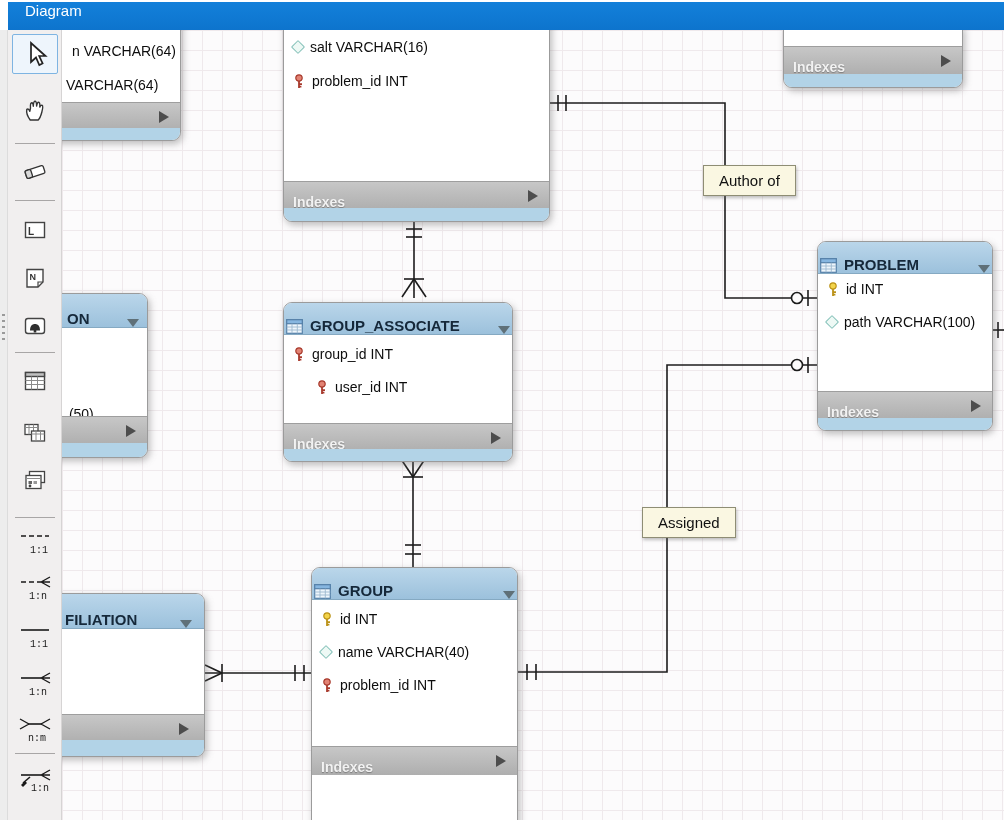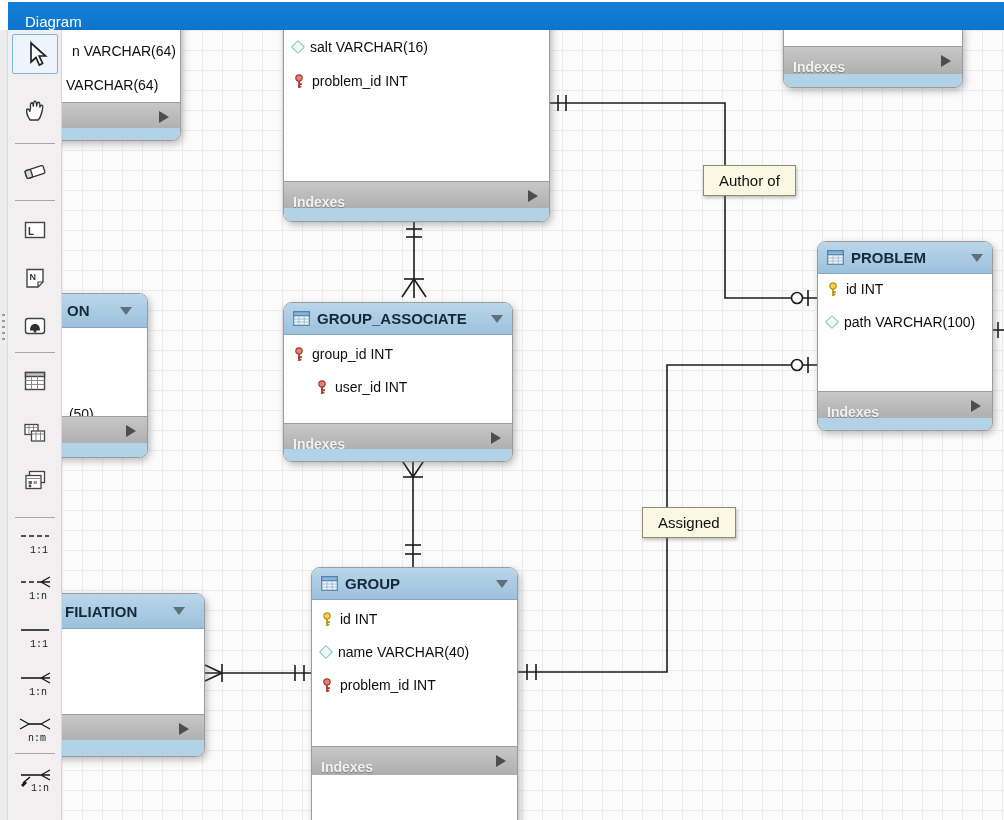--- a/index.html
+++ b/index.html
@@ -2,21 +2,21 @@
 <html><head>
 <meta charset="utf-8">
 <style>
   * { margin:0; padding:0; box-sizing:border-box; }
   html,body { width:1004px; height:820px; background:#fff; font-family:"Liberation Sans", sans-serif; overflow:hidden; }
   #app { position:relative; width:1004px; height:820px; background:#fff; }
 
   
   #titlebar { position:absolute; left:8px; top:2px; right:0; height:28px;
     background:linear-gradient(#1380da,#0d74cd); color:#fff; font-size:15px;
-    display:flex; align-items:flex-end; padding-left:17px; }
+    display:flex; align-items:flex-start; padding-left:17px; }
 
   
   #edge-strip { position:absolute; left:0; top:30px; width:8px; bottom:0; background:#ededed; border-right:1px solid #dcdcdc; }
   #edge-strip .handle { position:absolute; left:2px; top:284px; width:3px; height:26px;
     background:repeating-linear-gradient(#9a9a9a 0 2px, transparent 2px 6px); }
 
   
   #toolbar { position:absolute; left:8px; top:30px; width:54px; bottom:0;
     background:#f1efef; border-right:1px solid #d6d4d4; }
   .tbtn { position:absolute; left:4px; width:46px; height:40px; display:flex;
@@ -35,21 +35,21 @@
 
   #wires { position:absolute; left:0; top:0; width:942px; height:790px; z-index:2; }
   #wires line, #wires polyline { stroke:#1c1c1c; stroke-width:1.6; fill:none; }
   #wires circle { stroke:#1c1c1c; stroke-width:1.6; fill:#fcfbfc; }
 
   
   .tbl { position:absolute; background:#fff; border:1px solid #9b9b9b; border-radius:9px;
     box-shadow:2px 3px 7px rgba(110,110,110,.45); overflow:hidden; z-index:4; }
   .thead { position:absolute; left:0; right:0; top:0; height:32px;
     background:linear-gradient(#bad6ea,#9cc1dc); border-bottom:1px solid #85a9c2;
-    display:flex; align-items:center; gap:7px; padding:0 9px;
+    display:flex; align-items:flex-end; gap:7px; padding:0 2px;
     font-weight:bold; font-size:15px; color:#15283a; }
   .tri-down { width:0; height:0; border-left:6px solid transparent; border-right:6px solid transparent;
     border-top:8px solid #5f7078; margin-left:auto; }
   .tbody { position:absolute; left:0; right:0; background:#fff; }
   .trow { position:absolute; left:0; right:0; height:22px; display:flex; align-items:center;
     gap:7px; padding-left:9px; font-size:14px; color:#0d0d0d; white-space:nowrap; }
   .tfoot { position:absolute; left:0; right:0; height:29px;
     background:linear-gradient(#c7c7c7,#aeaeae); border-top:1px solid #9e9e9e;
     display:flex; align-items:flex-end; padding:0 9px;
     font-weight:bold; font-size:14px; color:#f2f2f2; text-shadow:0 1px 1px rgba(90,90,90,.6); }

